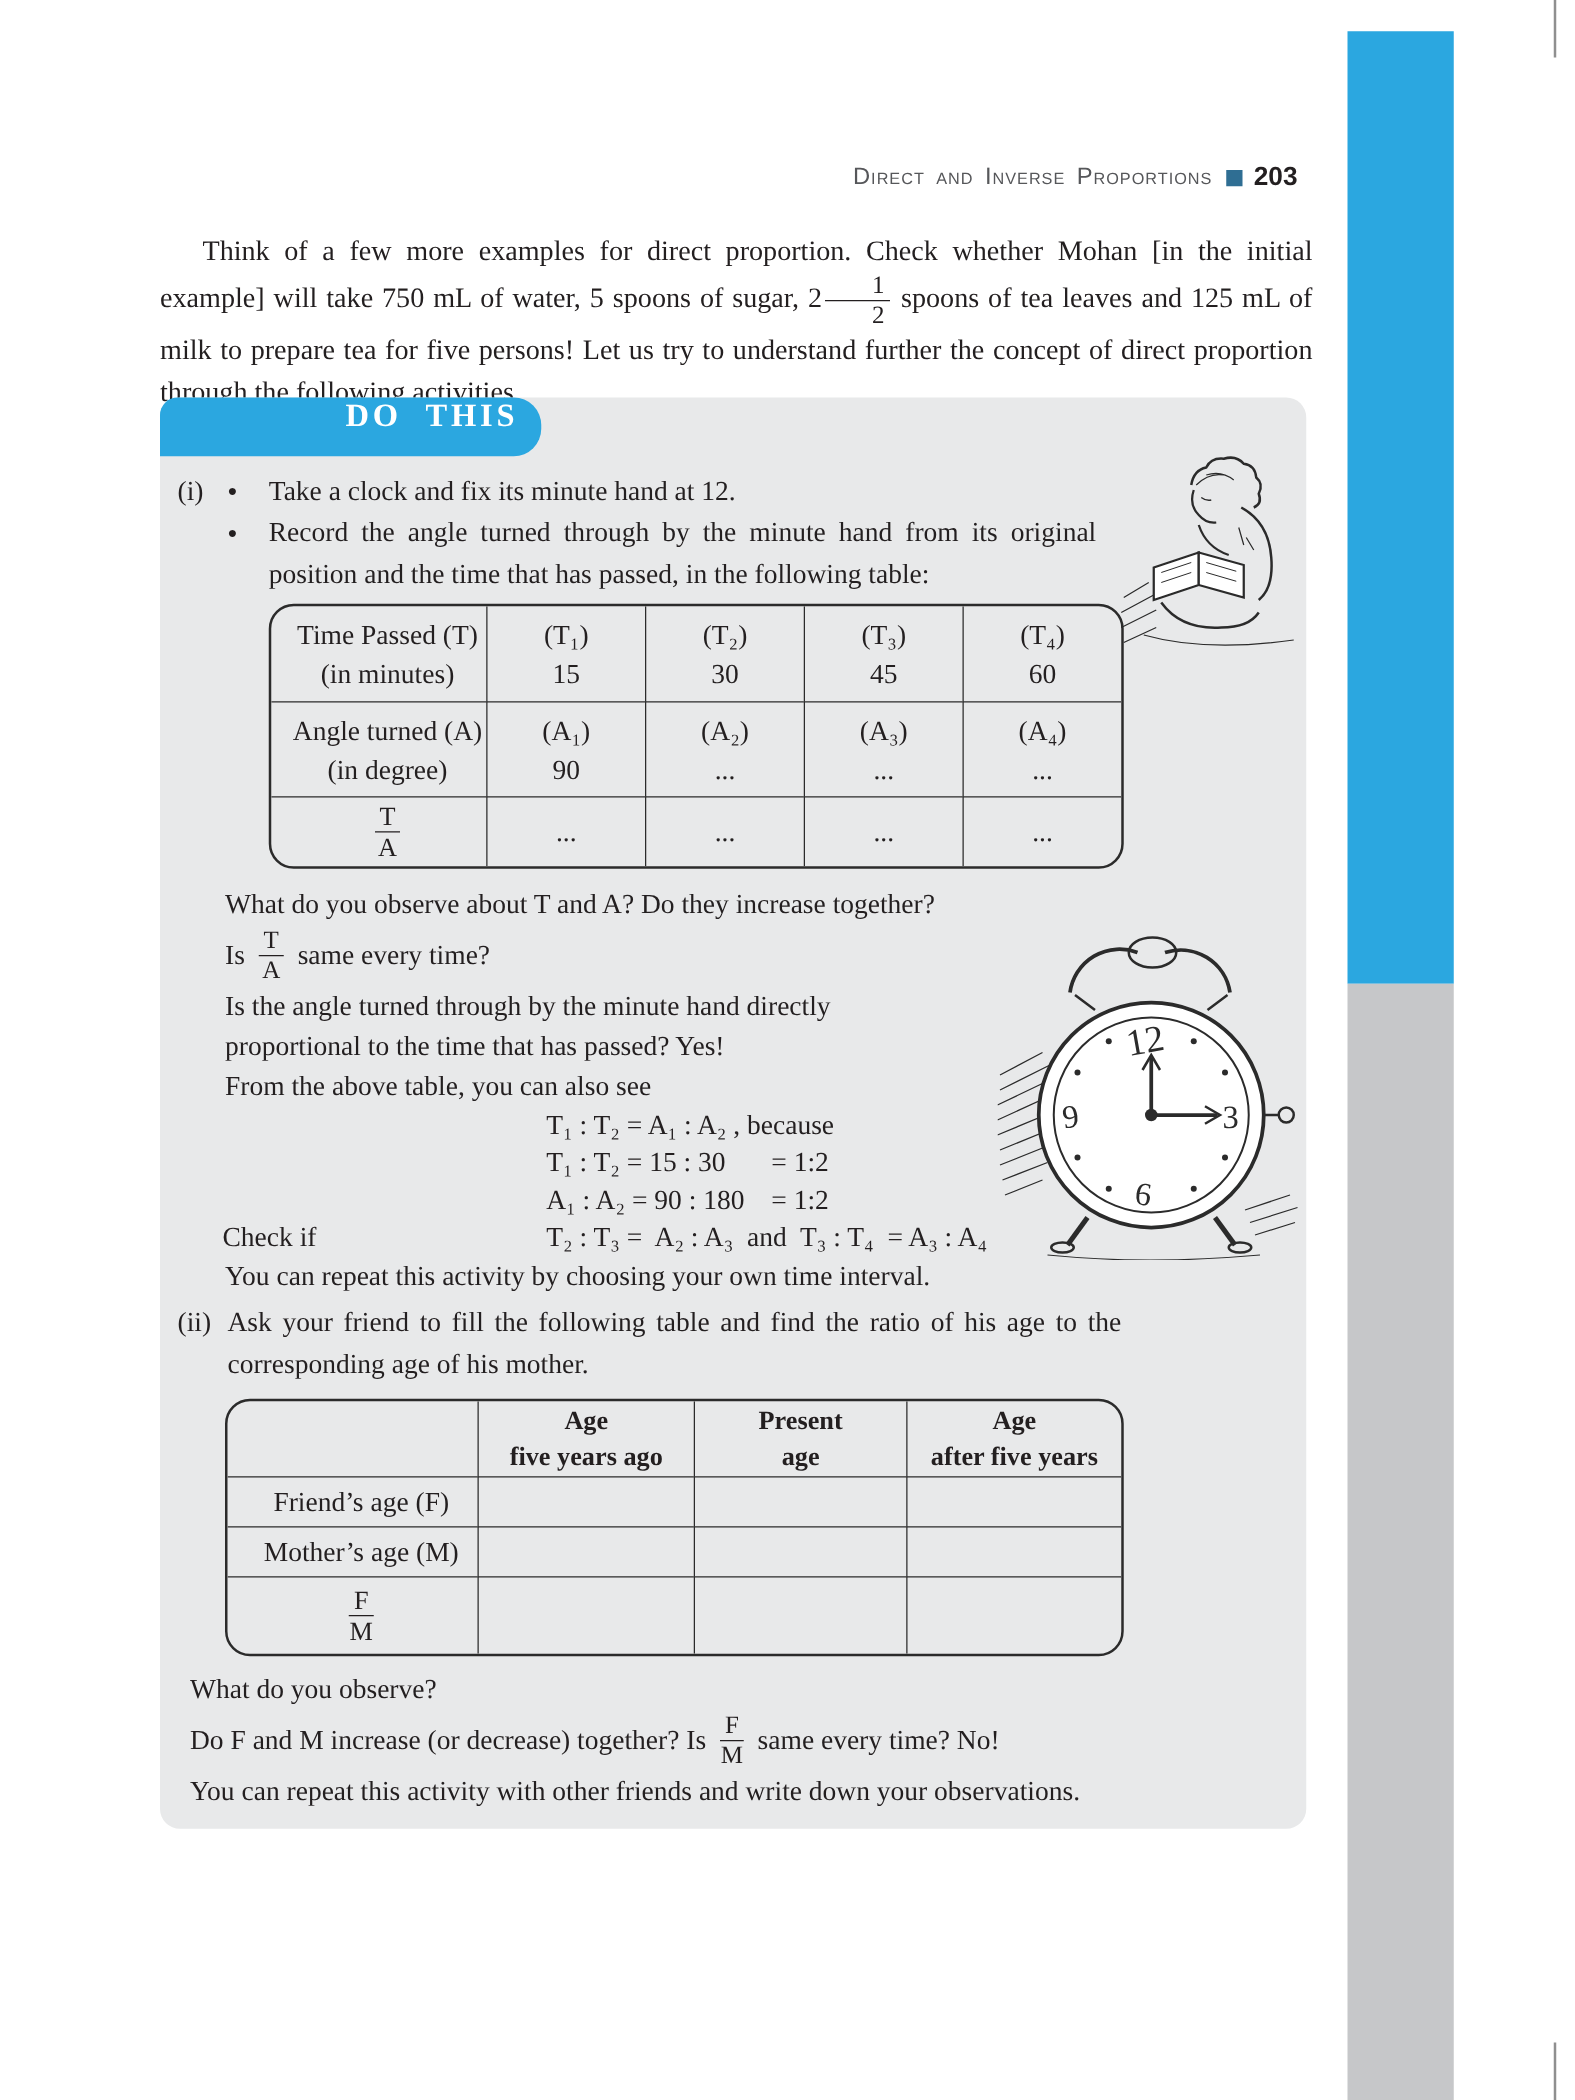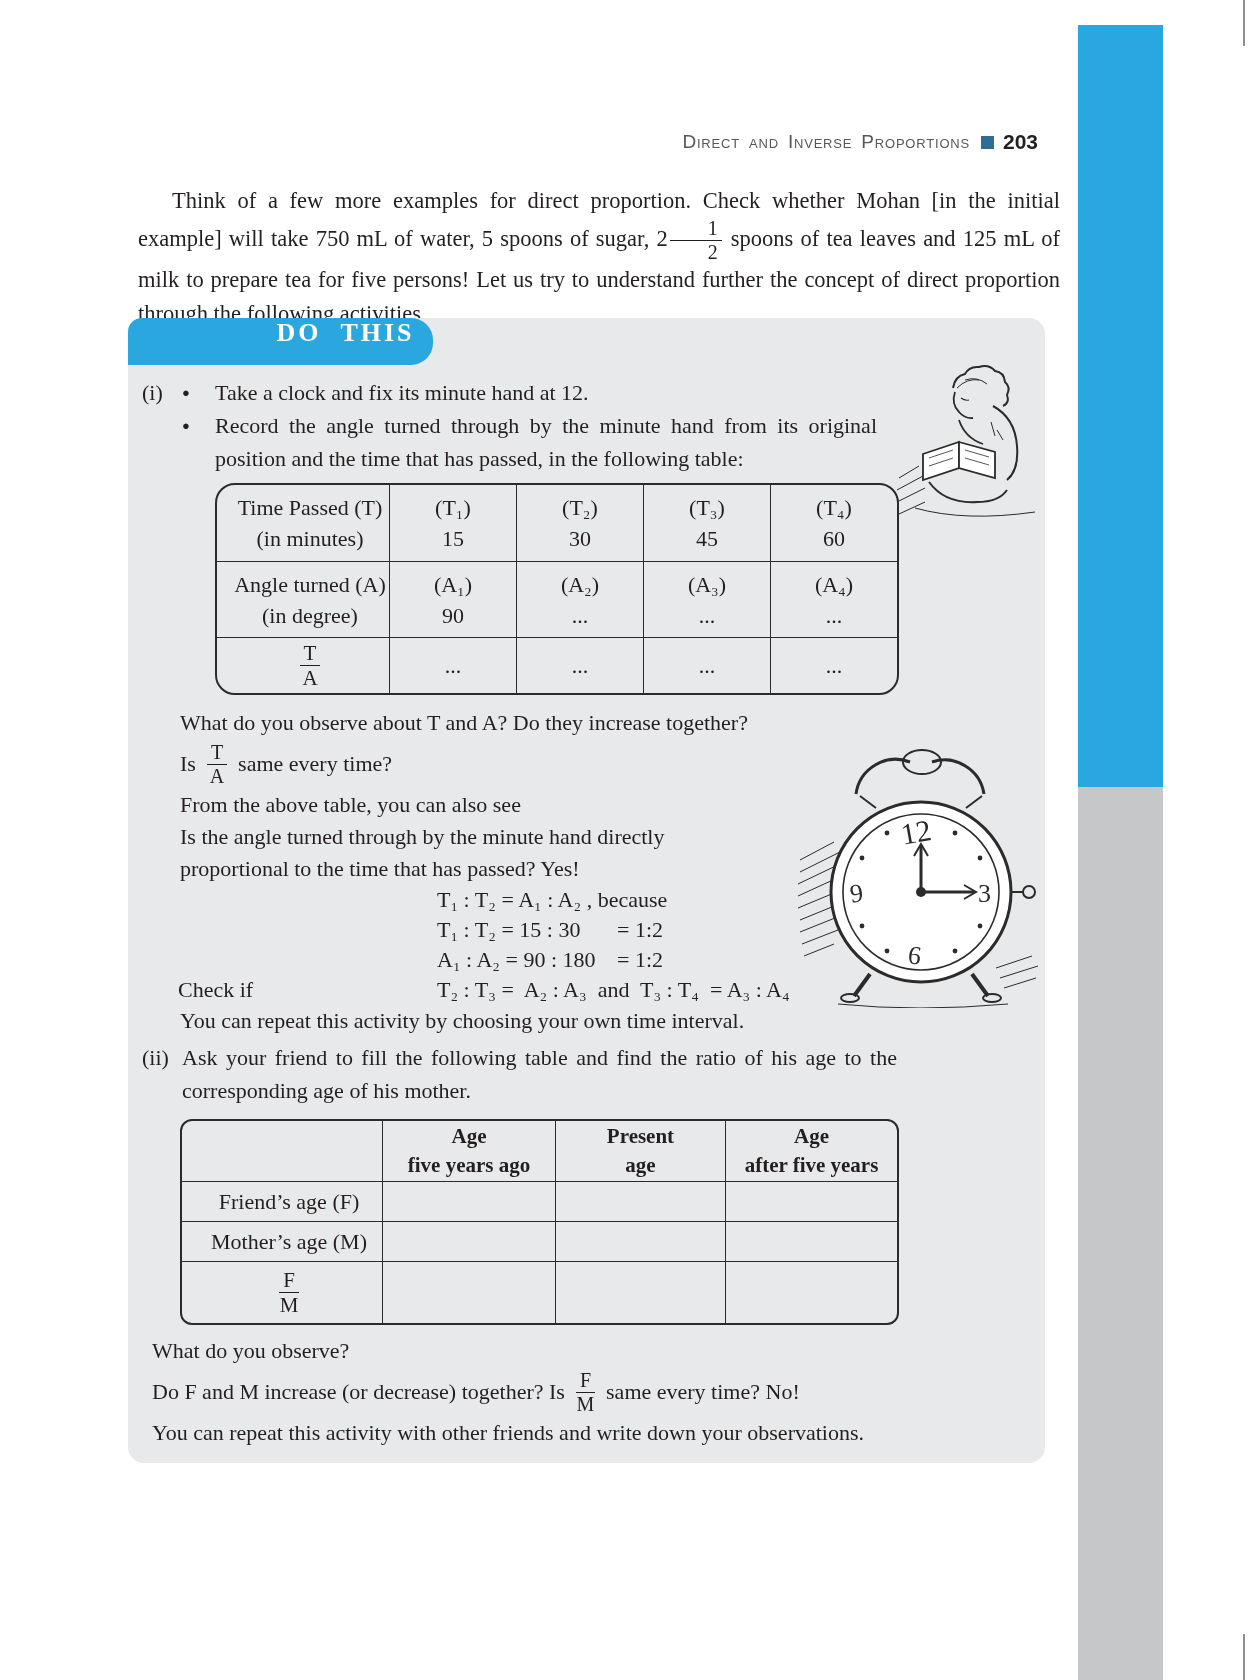--- a/index.html
+++ b/index.html
@@ -14,21 +14,21 @@
   
   .side-blue{position:absolute;left:1078px;top:25px;width:85px;height:762px;background:var(--accent,#2BA7E0);}
   .side-gray{position:absolute;left:1078px;top:787px;width:85px;height:893px;background:var(--sidebar-gray,#C6C7C9);}
   
   .running-head{position:absolute;top:130px;right:222px;display:flex;align-items:center;white-space:nowrap;}
   .chapter-name{font-family:"Liberation Sans","DejaVu Sans",sans-serif;font-variant:small-caps;
     font-size:19px;letter-spacing:.8px;word-spacing:3px;color:#56575a;}
   .head-square{display:inline-block;width:13px;height:13px;background:var(--header-square,#2F6E93);margin:0 9px 0 11px;}
   .page-num{font-family:"Liberation Sans","DejaVu Sans",sans-serif;font-weight:bold;font-size:21px;color:#231f20;}
   
-  .intro{position:absolute;left:138px;top:184px;width:922px;margin:0;font-size:22.5px;line-height:34px;
+  .intro{position:absolute;left:128px;top:184px;width:922px;margin:0;font-size:22.5px;line-height:34px;
     text-align:justify;text-indent:34px;}
   
   .frac{display:inline-flex;flex-direction:column;align-items:center;vertical-align:middle;
     line-height:1.05;font-size:20px;margin:0 2px;}
   .frac .num{border-bottom:1.6px solid #231f20;padding:0 4px 1px;}
   .frac .den{padding-top:1px;}
   .frac-lg{font-size:21px;}
   
   .dobox{position:absolute;left:128px;top:318px;width:917px;background:var(--box-gray,#E8E9EA);
     border-radius:16px;padding-bottom:14px;}
@@ -49,21 +49,21 @@
   .w585{max-width:585px;}
   .pre{white-space:pre-wrap;}
   .isrow{display:flex;align-items:center;gap:9px;height:50px;}
   .eqblock{margin-left:295px;line-height:30px;}
   .eqleft{display:inline-block;min-width:180px;}
   .checkrow{margin-left:36px;display:flex;line-height:30px;}
   .checklabel{width:259px;flex:0 0 259px;}
   
   .ptable{border:2px solid #2b2b2b;border-radius:20px;overflow:hidden;display:grid;box-sizing:border-box;}
   .t1{width:684px;margin:8px 0 12px 73px;grid-template-columns:172px 127px 127px 127px 127px;grid-template-rows:76px 76px 56px;}
-  .t2{width:719px;margin:12px 0 10px 38px;grid-template-columns:200px 173px 170px 172px;grid-template-rows:60px 40px 40px 62px;border-radius:12px;}
+  .t2{width:719px;margin:12px 0 10px 38px;grid-template-columns:200px 173px 170px 172px;grid-template-rows:60px 40px 40px 62px;}
   .c{display:flex;flex-direction:column;align-items:center;justify-content:center;gap:2px;line-height:29px;}
   .c.lbl{align-items:center;padding-left:14px;}
   .t2 .c.lbl{}
   .cl{border-left:1.6px solid #2b2b2b;}
   .ct{border-top:1.6px solid #2b2b2b;}
   .hc{font-weight:bold;line-height:27px;font-size:21px;}
   
   .child-ill{position:absolute;left:895px;top:358px;}
   .clock-ill{position:absolute;left:798px;top:732px;}
   svg{display:block;}
@@ -173,22 +173,22 @@
 
       <div class="isrow ml38">
         <span>Is</span>
         <span class="frac">
             <span class="num">T</span>
             <span class="den">A</span>
           </span>
         <span>same every time?</span>
       </div>
 
+      <p class="para ml38 w585">Is the angle turned through by the minute hand directly proportional to the time that has passed? Yes!</p>
       <p class="para ml38">From the above table, you can also see</p>
-      <p class="para ml38 w585">Is the angle turned through by the minute hand directly proportional to the time that has passed? Yes!</p>
 
       <div class="eqblock">
         <div><span class="pre">T₁ : T₂ = A₁ : A₂ , because</span></div>
         <div><span class="eqleft pre">T₁ : T₂ = 15 : 30</span><span>= 1:2</span></div>
         <div><span class="eqleft pre">A₁ : A₂ = 90 : 180</span><span>= 1:2</span></div>
       </div>
       <div class="checkrow">
         <span class="checklabel">Check if</span>
         <span class="pre">T₂ : T₃ =  A₂ : A₃  and  T₃ : T₄  = A₃ : A₄</span>
       </div>

